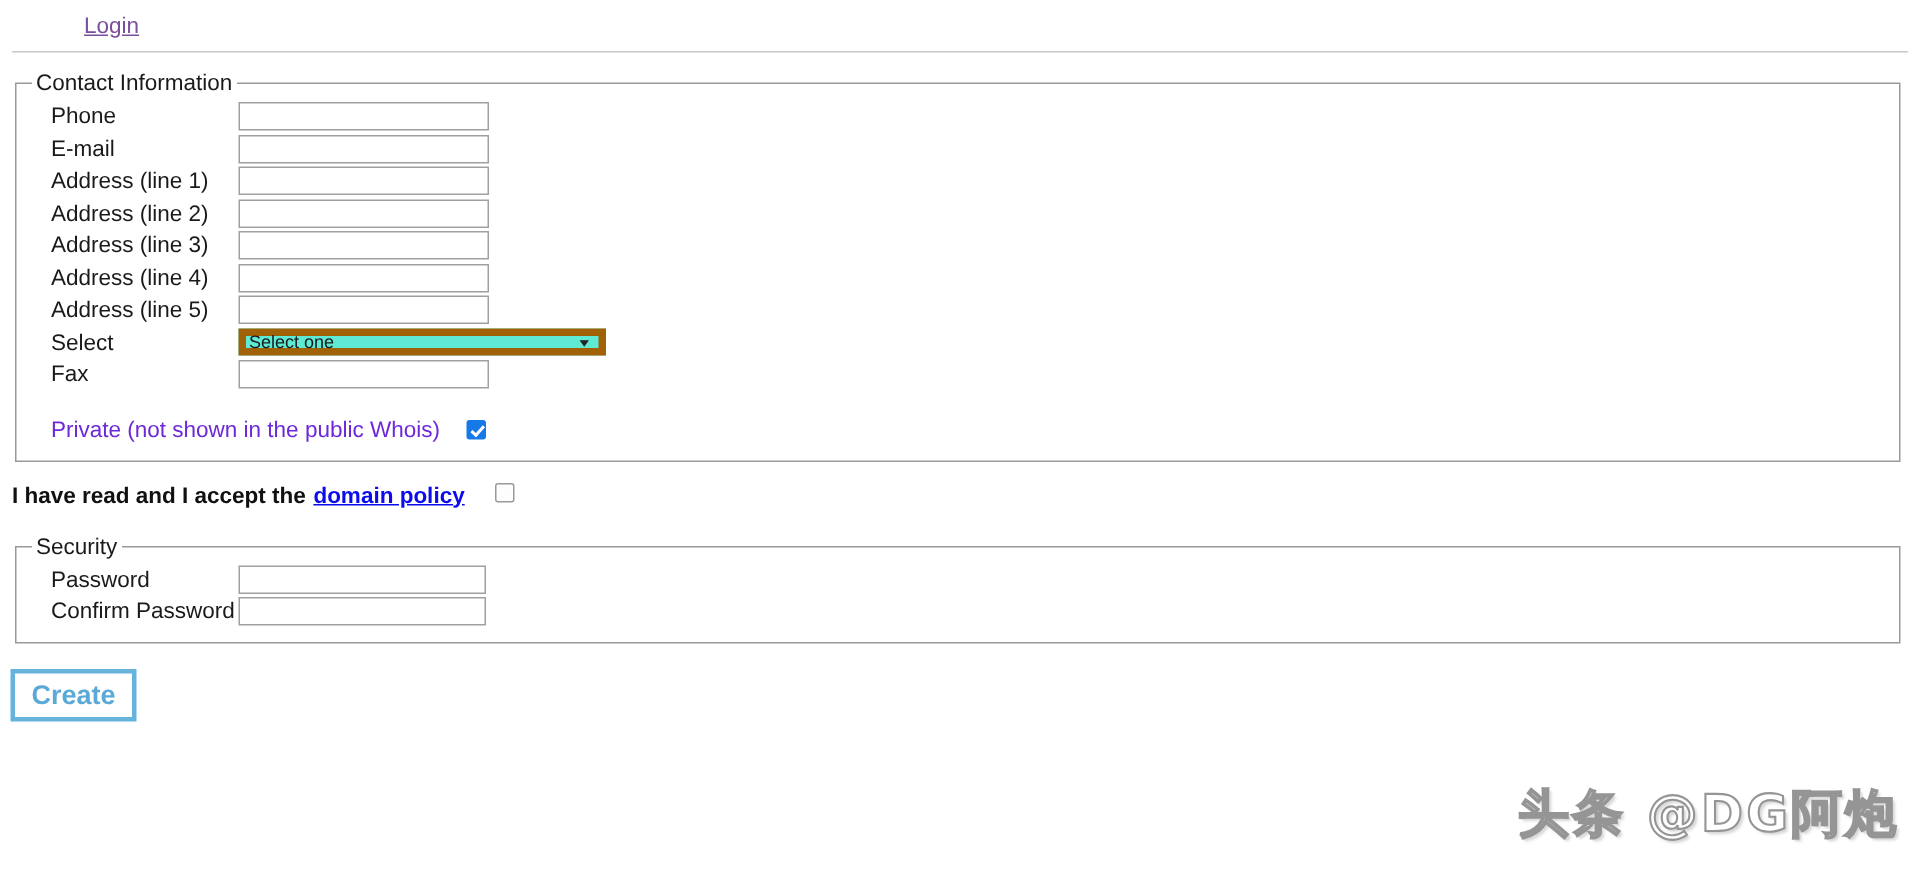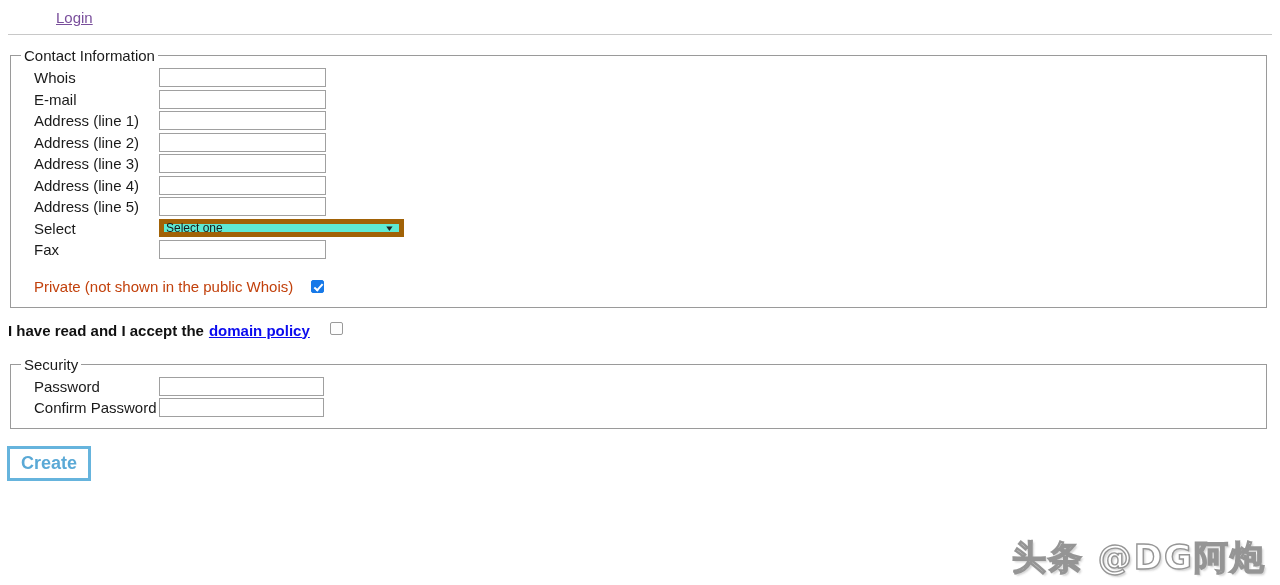--- a/index.html
+++ b/index.html
@@ -106,21 +106,21 @@
   
   .private-row {
     display: flex;
     align-items: center;
     padding-left: 23px;
     height: 22px;
     margin-top: 15px;
   }
   .private-row .ptext {
     font-size: 15px;
-    color: #c2410c;
+    color: #6d28d9;
     margin-right: 18px;
     white-space: nowrap;
   }
 
   
   .cb {
     box-sizing: border-box;
     width: 13px;
     height: 13px;
     border: 1px solid #9a9a9a;
@@ -189,21 +189,21 @@
     font-weight: bold;
     padding: 5px 11px 6px 11px;
     cursor: pointer;
     line-height: 1;
   }
 
   
   .watermark {
     position: absolute;
     right: 14px;
-    bottom: 4px;
+    bottom: 19px;
     font-family: "DejaVu Sans", sans-serif;
     font-size: 34px;
     font-weight: bold;
     color: #ffffff;
     letter-spacing: 2px;
     white-space: nowrap;
     -webkit-text-stroke: 1.4px #8d8d8d;
     text-shadow: 1px 1px 0 #d8d8d8, 2px 2px 2px rgba(120,120,120,0.35);
     opacity: 0.92;
     pointer-events: none;
@@ -214,21 +214,21 @@
 
 <div class="topbar">
   <a class="login-link" href="#">Login</a>
 </div>
 <hr class="page-rule">
 
 <fieldset class="box">
   <legend>Contact Information</legend>
 
   <div class="row">
-    <span class="lbl">Whois</span>
+    <span class="lbl">Phone</span>
     <input class="txt" type="text" value="" style="">
   </div>
 
   <div class="row">
     <span class="lbl">E-mail</span>
     <input class="txt" type="text" value="" style="">
   </div>
 
   <div class="row">
     <span class="lbl">Address (line 1)</span>

